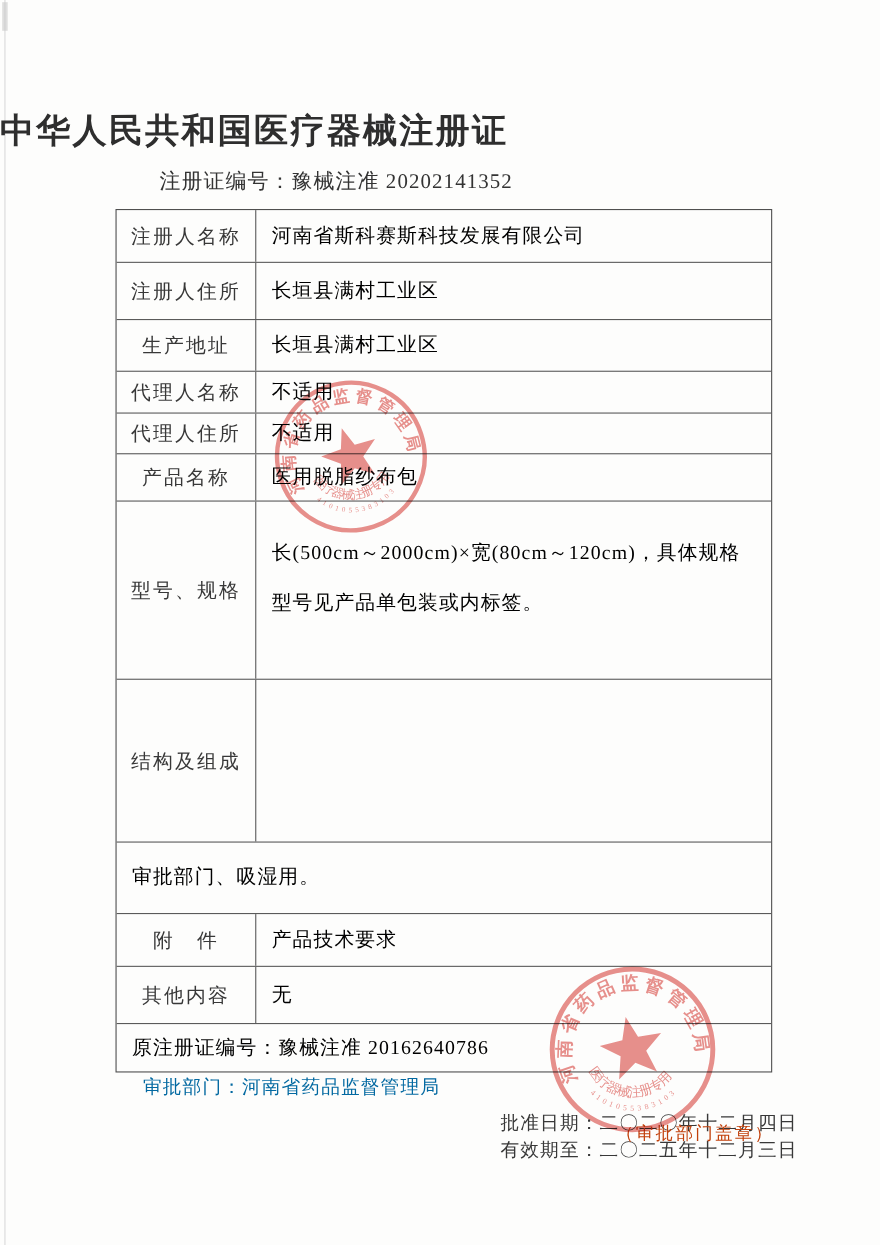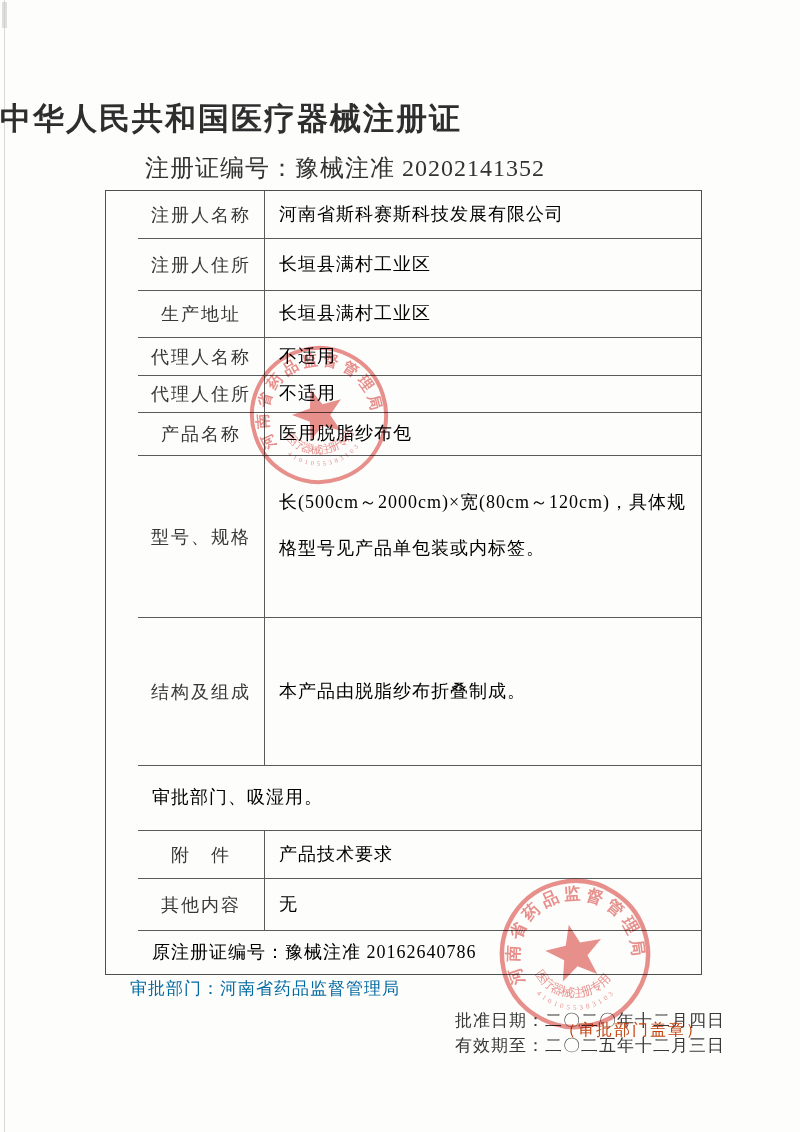--- a/index.html
+++ b/index.html
@@ -10,29 +10,28 @@
     color:#3b3b3b;
   }
   .scan-edge-left{position:absolute;left:4px;top:0;width:1px;height:1132px;background:#d9d9d9;}
   .scan-corner{position:absolute;left:2px;top:2px;width:5px;height:26px;background:#c9c9c9;opacity:.6;}
 
   .doc-title{
     position:absolute;left:0;top:98px;width:800px;text-align:left;
     font-size:31px;font-weight:bold;letter-spacing:2px;color:#2e2e2e;
   }
   .cert-line{
-    position:absolute;left:145px;top:152px;font-size:24px;color:#333;
+    position:absolute;left:145px;top:152px;font-size:19px;color:#333;
     letter-spacing:1px;
   }
 
   .cert-table{
     position:absolute;left:105px;top:190px;width:597px;
     border:1px solid #4f4f4f;box-sizing:border-box;
     background:transparent;
-    padding-left:32px;
   }
   .t-row{display:flex;border-bottom:1px solid #5a5a5a;box-sizing:border-box;}
   .t-row:last-child{border-bottom:none;}
   .t-label{
     width:127px;flex:0 0 127px;border-right:1px solid #5a5a5a;box-sizing:border-box;
     display:flex;align-items:center;justify-content:center;
     font-size:18px;letter-spacing:2px;color:#383838;text-align:center;
   }
   .t-value{
     flex:1;display:flex;align-items:center;box-sizing:border-box;
@@ -84,21 +83,20 @@
   <div class="t-row" style="height:43px">
     <div class="t-label">产品名称</div>
     <div class="t-value">医用脱脂纱布包</div>
   </div>
   <div class="t-row" style="height:162px">
     <div class="t-label">型号、规格</div>
     <div class="t-value top-align">长(500cm～2000cm)×宽(80cm～120cm)，具体规格型号见产品单包装或内标签。</div>
   </div>
   <div class="t-row" style="height:148px">
     <div class="t-label">结构及组成</div>
-    <div class="t-value">本产品由脱脂纱布折叠制成。</div>
   </div>
   <div class="t-row" style="height:65px">
     <div class="t-value">审批部门、吸湿用。</div>
   </div>
   <div class="t-row" style="height:48px">
     <div class="t-label">附　件</div>
     <div class="t-value">产品技术要求</div>
   </div>
   <div class="t-row" style="height:52px">
     <div class="t-label">其他内容</div>

